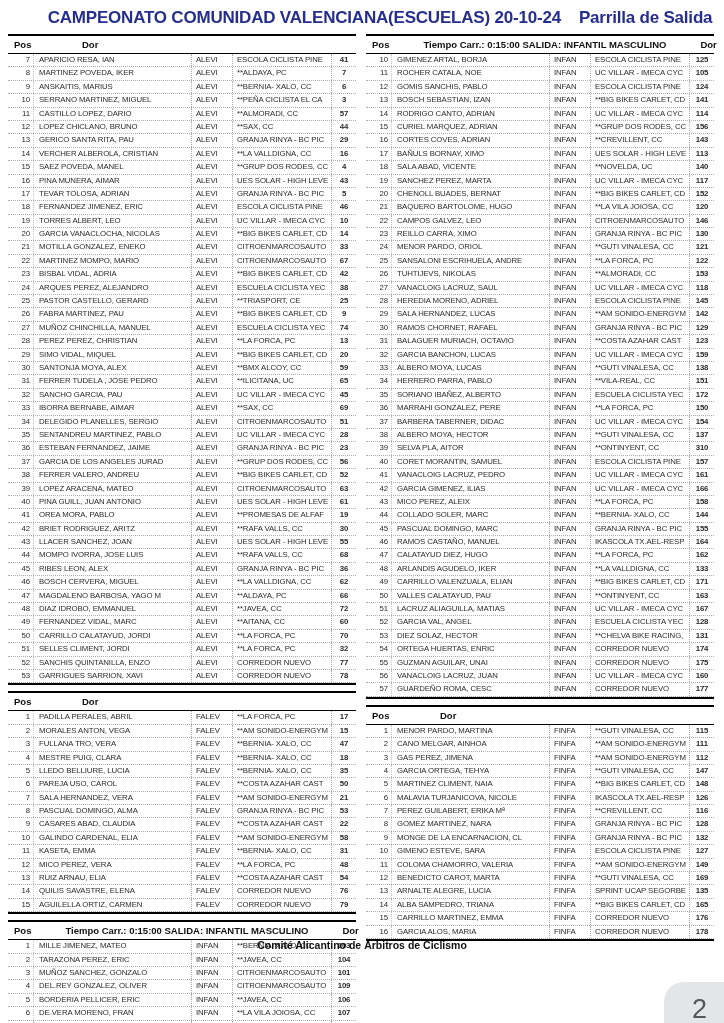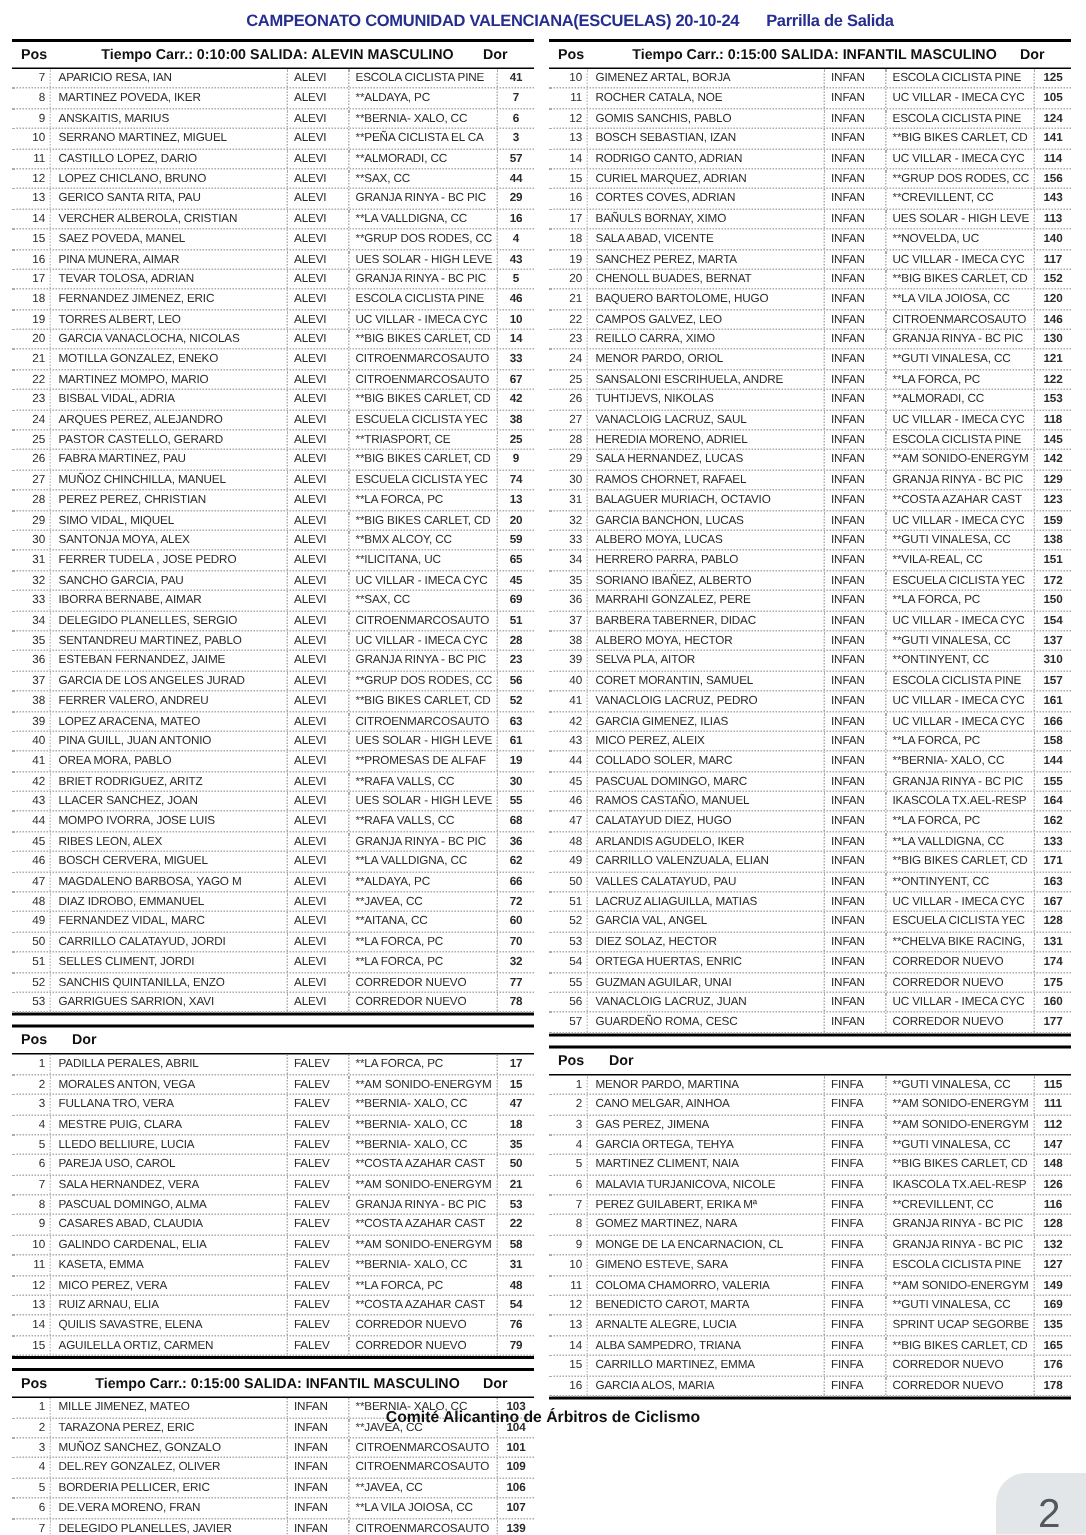--- a/index.html
+++ b/index.html
@@ -1,31 +1,31 @@
 <!DOCTYPE html>
 <html><head>
 <meta charset="utf-8">
 <style>
   html,body{margin:0;padding:0;}
   body{
     width:724px;height:1023px;position:relative;overflow:hidden;
     background:#ffffff;font-family:"Liberation Sans",sans-serif;color:#222;
   }
   .page-title{
-    text-align:center;padding-top:8px;font-weight:bold;font-size:11px;
+    text-align:center;padding-top:8px;font-weight:bold;font-size:17px;
     color:#252e8e;letter-spacing:-0.2px;white-space:nowrap;padding-left:36px;
   }
   .page-title .gap{display:inline-block;width:18px;}
   .cols{display:flex;gap:10px;padding:6px 8px 0 8px;}
   .col{width:348px;flex:0 0 348px;}
   .tbl{margin-bottom:6px;}
   .tbl-head{
     display:flex;align-items:center;height:17px;line-height:17px;
     border-top:2px solid #000;border-bottom:1px solid #000;
-    font-weight:bold;font-size:9.5px;color:#111;white-space:nowrap;
+    font-weight:bold;font-size:9.5px;color:#111;white-space:nowrap;gap:34px;
   }
   .tbl-head .pos-h{width:34px;padding-left:6px;}
   .tbl-head .title-h{flex:1;text-align:center;}
   .tbl-head .dor-h{width:30px;padding-right:4px;}
   .tbl-body{border-bottom:2px solid #000;}
   .tbl.no-end .tbl-body{border-bottom:none;}
   .row{
     display:flex;height:12.4px;line-height:12.2px;font-size:7.8px;
     border-bottom:1px dotted #a8adb2;white-space:nowrap;overflow:hidden;
     letter-spacing:-0.1px;color:#2a2a2a;
@@ -55,21 +55,20 @@
 <div class="page-title">
   <span>CAMPEONATO COMUNIDAD VALENCIANA(ESCUELAS) 20-10-24</span><span class="gap"></span><span>Parrilla de Salida</span>
 </div>
 
 <div class="cols">
   <div class="col">
 
     <section class="tbl">
       <div class="tbl-head">
         <span class="pos-h">Pos</span>
-        <span class="title-h">Tiempo Carr.: 0:10:00  SALIDA:  ALEVIN MASCULINO</span>
         <span class="dor-h">Dor</span>
       </div>
       <div class="tbl-body">
           <div class="row">
             <span class="c-pos">7</span>
             <span class="c-name">APARICIO RESA, IAN</span>
             <span class="c-cat">ALEVI</span>
             <span class="c-club">ESCOLA CICLISTA PINE</span>
             <span class="c-dor">41</span>
           </div>

